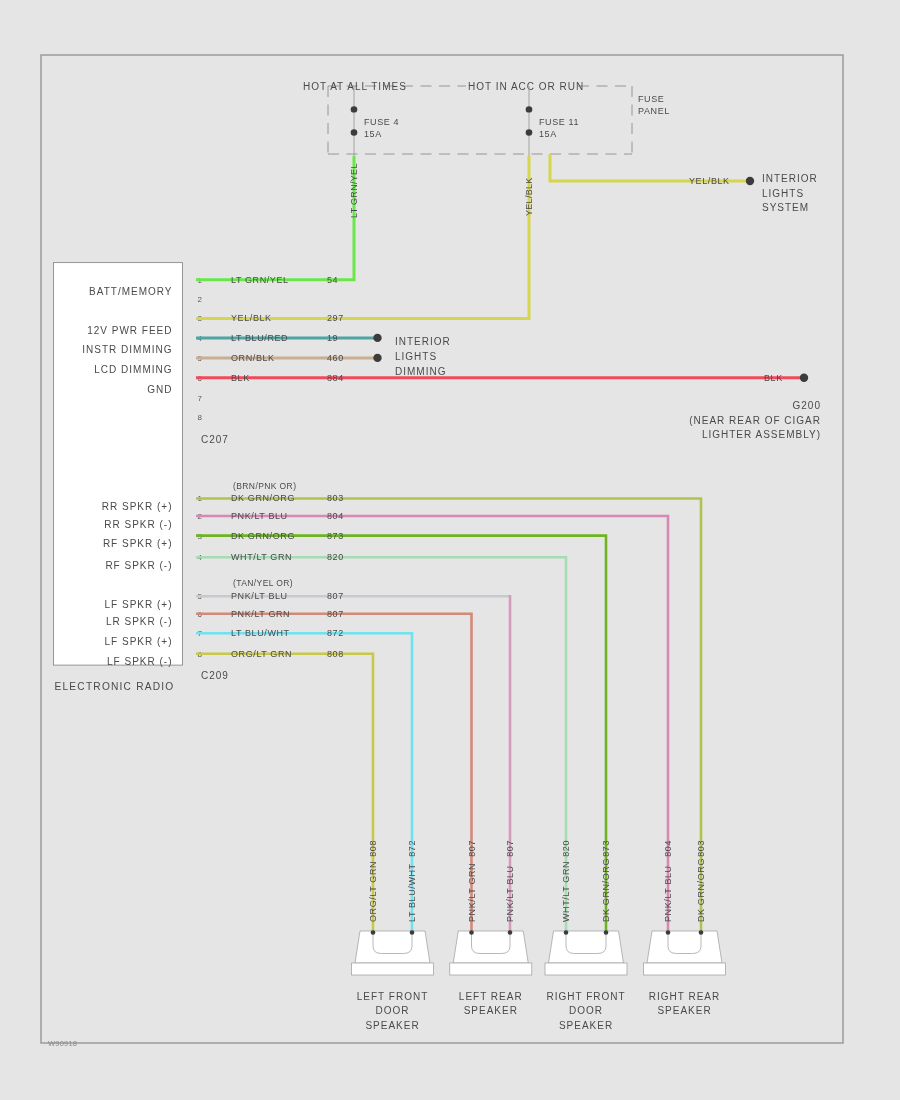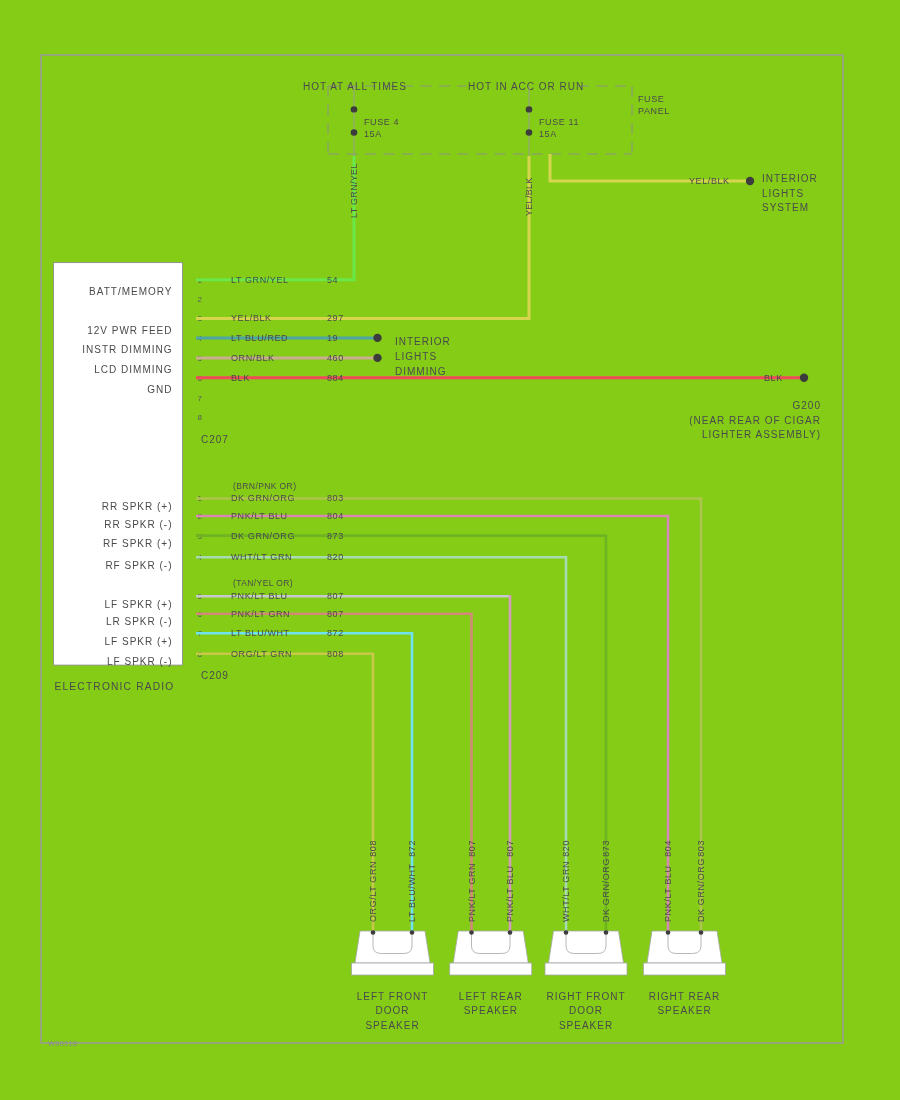--- a/index.html
+++ b/index.html
@@ -1,17 +1,17 @@
 <!DOCTYPE html>
 <html><head>
 <meta charset="utf-8">
 <style>
   html,body{margin:0;padding:0;background:#ffffff;}
   body{width:900px;height:1100px;overflow:hidden;font-family:"Liberation Sans",sans-serif;}
-  #page{position:relative;width:900px;height:1100px;background:#84cc16;}
+  #page{position:relative;width:900px;height:1100px;background:#e5e5e5;}
   #diagram{position:absolute;left:0;top:0;display:block;}
 </style>
 </head>
 <body>
 
 <div id="page">
   <svg id="diagram" width="900" height="1100" viewBox="0 0 900 1100">
     <g id="g-frame">
         <rect x="41" y="55" width="802" height="988" stroke="#9a9a9a" stroke-width="1.5" fill="none"></rect>
       </g>

